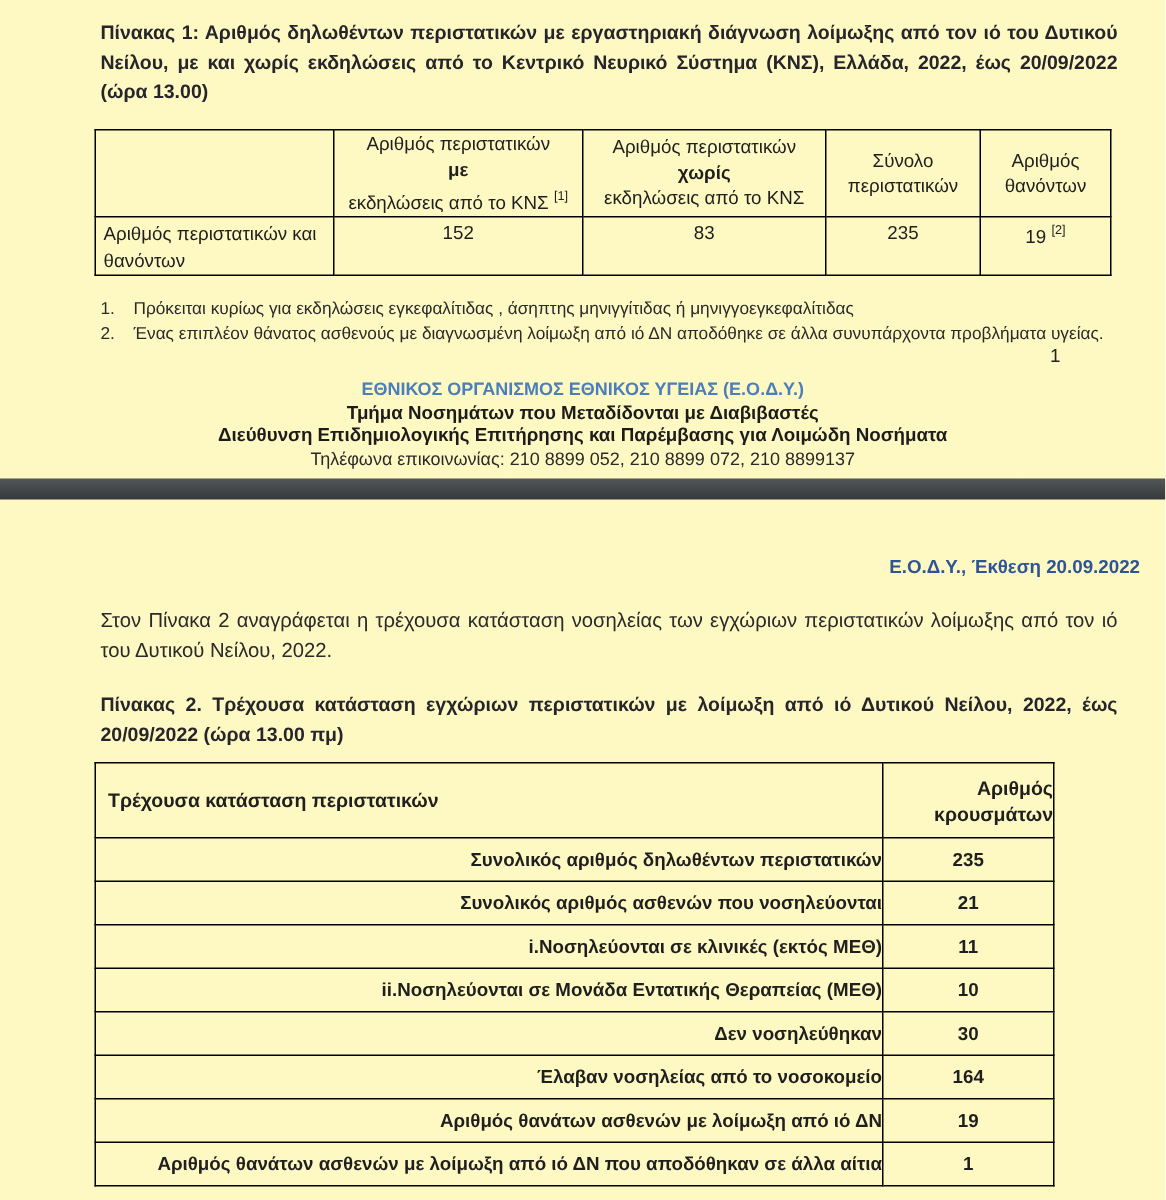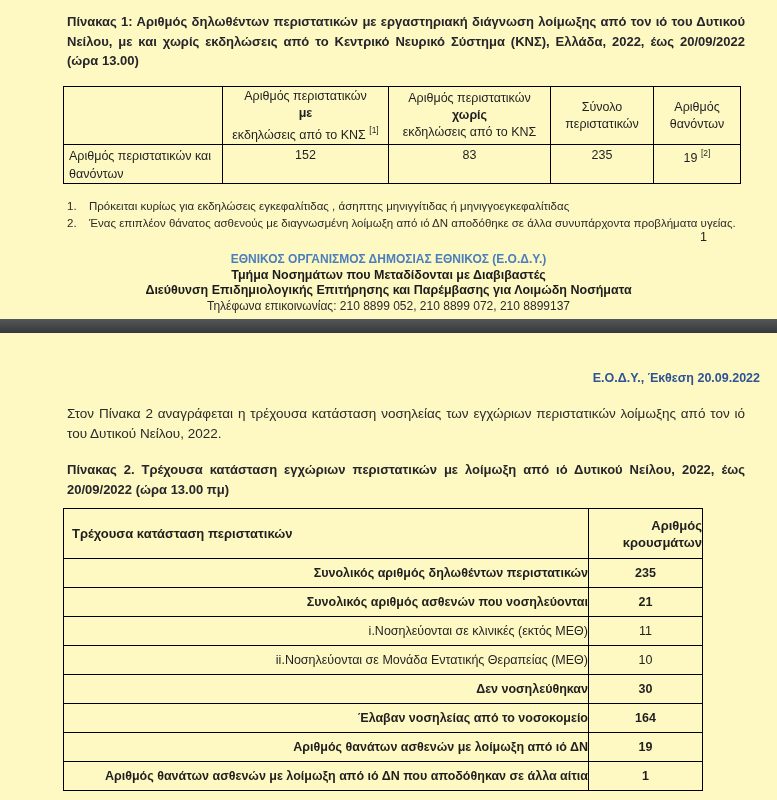--- a/index.html
+++ b/index.html
@@ -37,21 +37,21 @@
   
   .report-line{right:17px;top:371px;font-size:12.5px;font-weight:bold;color:#2e5496;text-align:right;width:400px;}
   .intro{top:404px;}
   .t2-title{top:460px;}
   .t2{left:63px;top:508px;width:639px;}
   .t2 th,.t2 td{border:1.5px solid #000;padding:0;}
   .t2 th{font-size:13px;text-align:left;vertical-align:middle;line-height:17px;}
   .t2 th.vh{text-align:right;}
   .t2 td.lab{font-size:12.5px;font-weight:bold;text-align:right;padding-left:8px;vertical-align:middle;}
   .t2 td.val{font-size:12.5px;font-weight:bold;text-align:center;vertical-align:middle;}
-  .t2 tr.sub td.lab,.t2 tr.sub td.val{font-weight:normal;}
+  .t2 tr.sub td.lab,.t2 tr.sub td.val{font-weight:bold;}
   .t2 td.lab .marker{display:inline-block;width:26px;padding-left:0;}
   .t2 tr.sub td.lab{padding-left:32px;}
   .t2 th.lh{padding-left:8px;}
 </style>
 </head>
 <body>
 
 <div class="page">
 
   <div class="abs doc-title" style="top:12px;">Πίνακας 1: Αριθμός δηλωθέντων περιστατικών με εργαστηριακή διάγνωση λοίμωξης από τον ιό του Δυτικού Νείλου, με και χωρίς εκδηλώσεις από το Κεντρικό Νευρικό Σύστημα (ΚΝΣ), Ελλάδα, 2022, έως 20/09/2022 (ώρα 13.00)</div>
@@ -97,21 +97,21 @@
     </div>
     <div class="fn-line">
       <span class="fn-num">2.</span>
       <span>Ένας επιπλέον θάνατος ασθενούς με διαγνωσμένη λοίμωξη από ιό ΔΝ αποδόθηκε σε άλλα συνυπάρχοντα προβλήματα υγείας.</span>
     </div>
   </div>
 
   <div class="abs pgnum">1</div>
 
   <div class="abs org">
-    <div class="l1">ΕΘΝΙΚΟΣ ΟΡΓΑΝΙΣΜΟΣ ΔΗΜΟΣΙΑΣ ΕΘΝΙΚΟΣ (Ε.Ο.Δ.Υ.)</div>
+    <div class="l1">ΕΘΝΙΚΟΣ ΟΡΓΑΝΙΣΜΟΣ ΕΘΝΙΚΟΣ ΥΓΕΙΑΣ (Ε.Ο.Δ.Υ.)</div>
     <div class="l2">Τμήμα Νοσημάτων που Μεταδίδονται με Διαβιβαστές</div>
     <div class="l3">Διεύθυνση Επιδημιολογικής Επιτήρησης και Παρέμβασης για Λοιμώδη Νοσήματα</div>
     <div class="l4">Τηλέφωνα επικοινωνίας: 210 8899 052, 210 8899 072, 210 8899137</div>
   </div>
 
   <div class="abs sepbar"></div>
 
   <div class="abs report-line">Ε.Ο.Δ.Υ., Έκθεση  20.09.2022</div>
 
   <div class="abs body-par intro">Στον Πίνακα 2 αναγράφεται η τρέχουσα κατάσταση νοσηλείας των εγχώριων περιστατικών λοίμωξης από τον ιό του Δυτικού Νείλου, 2022.</div>

